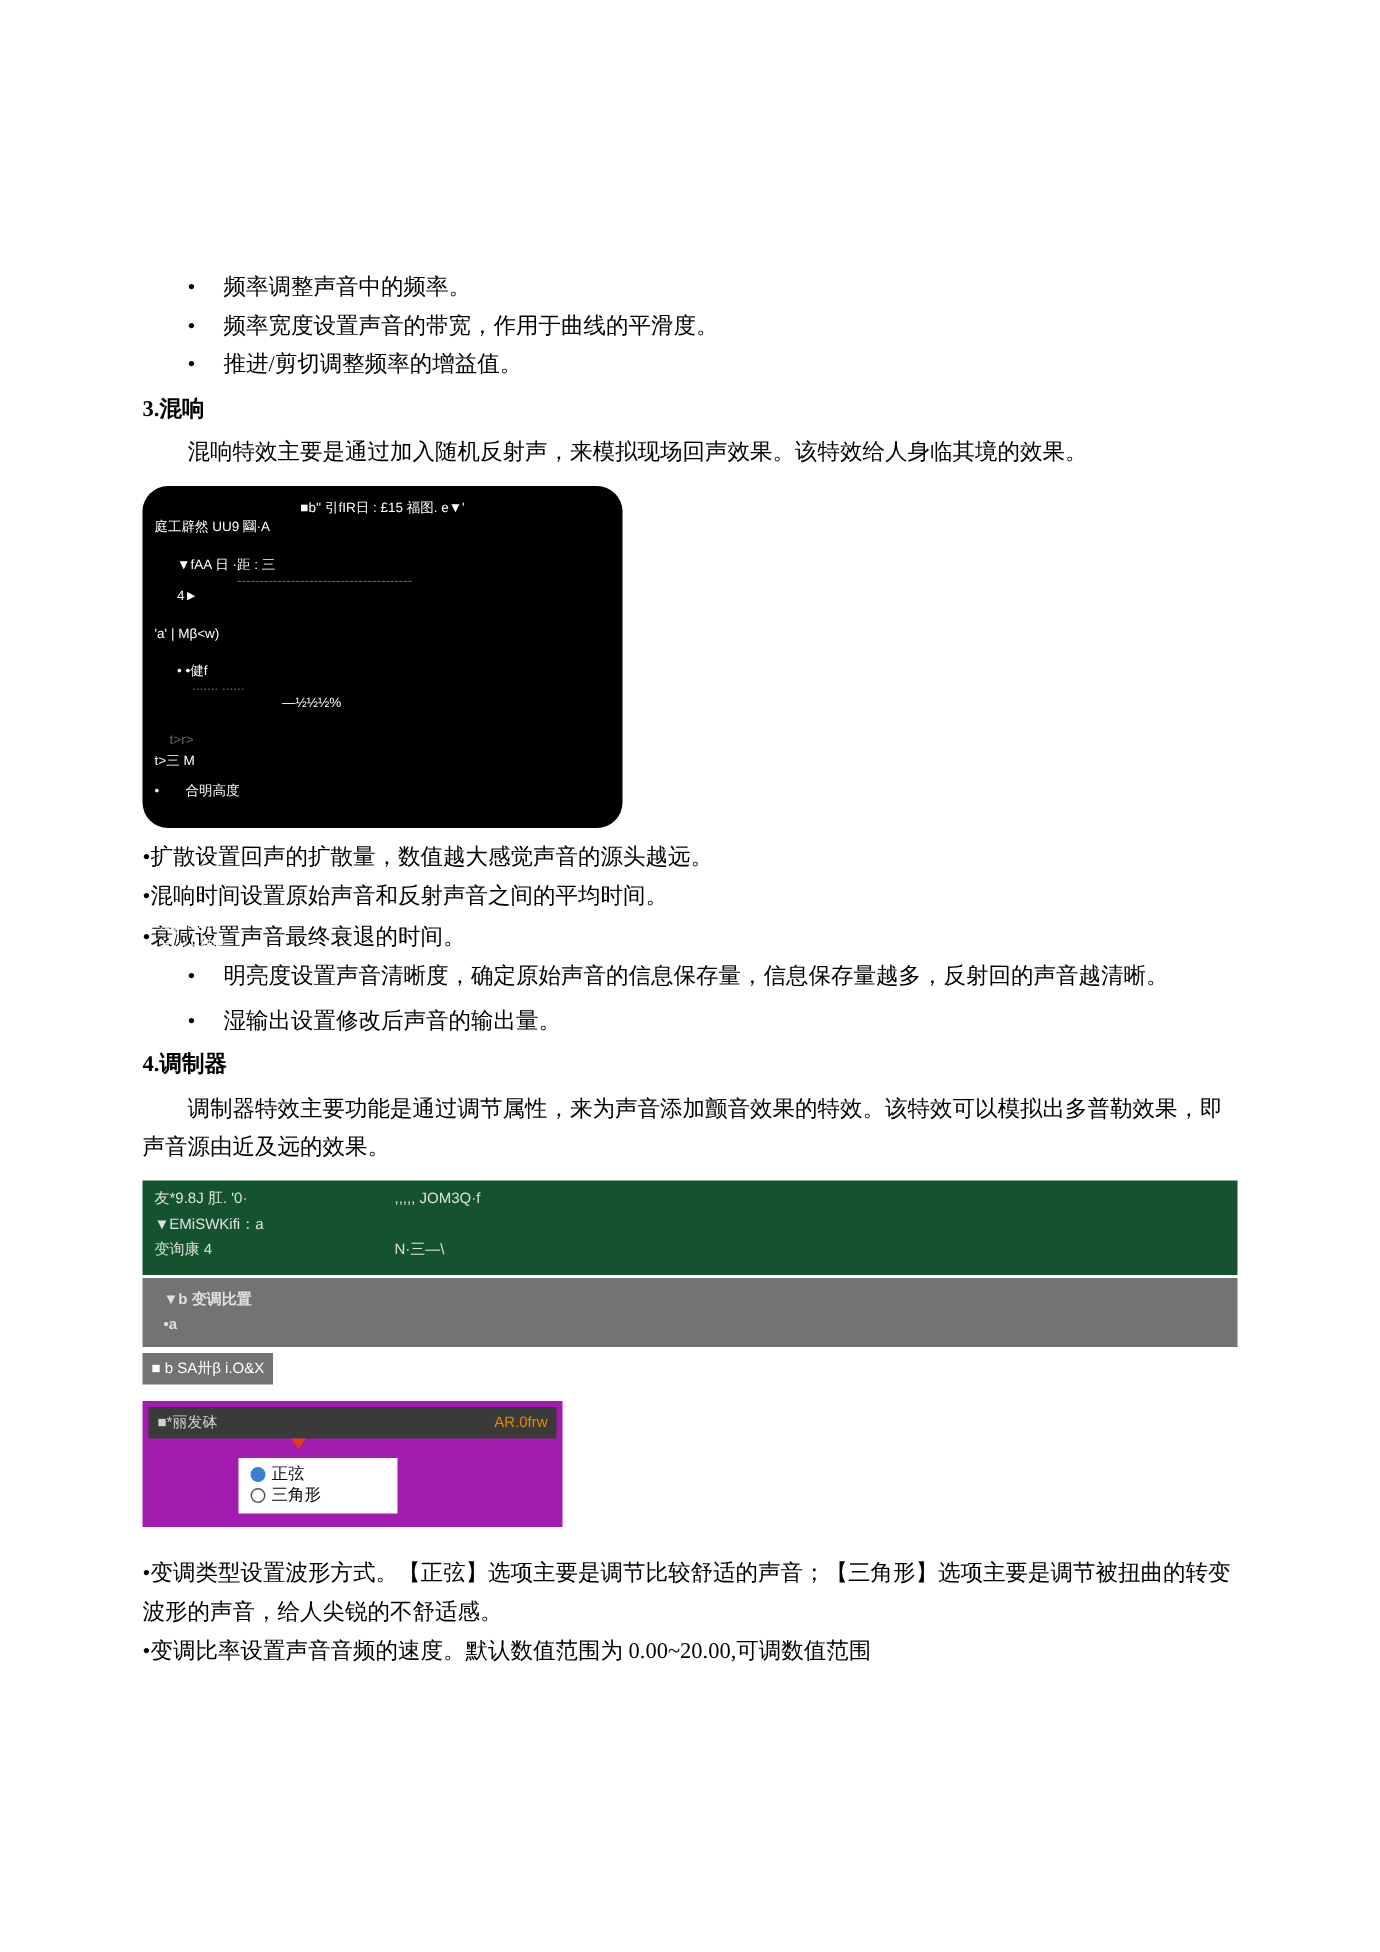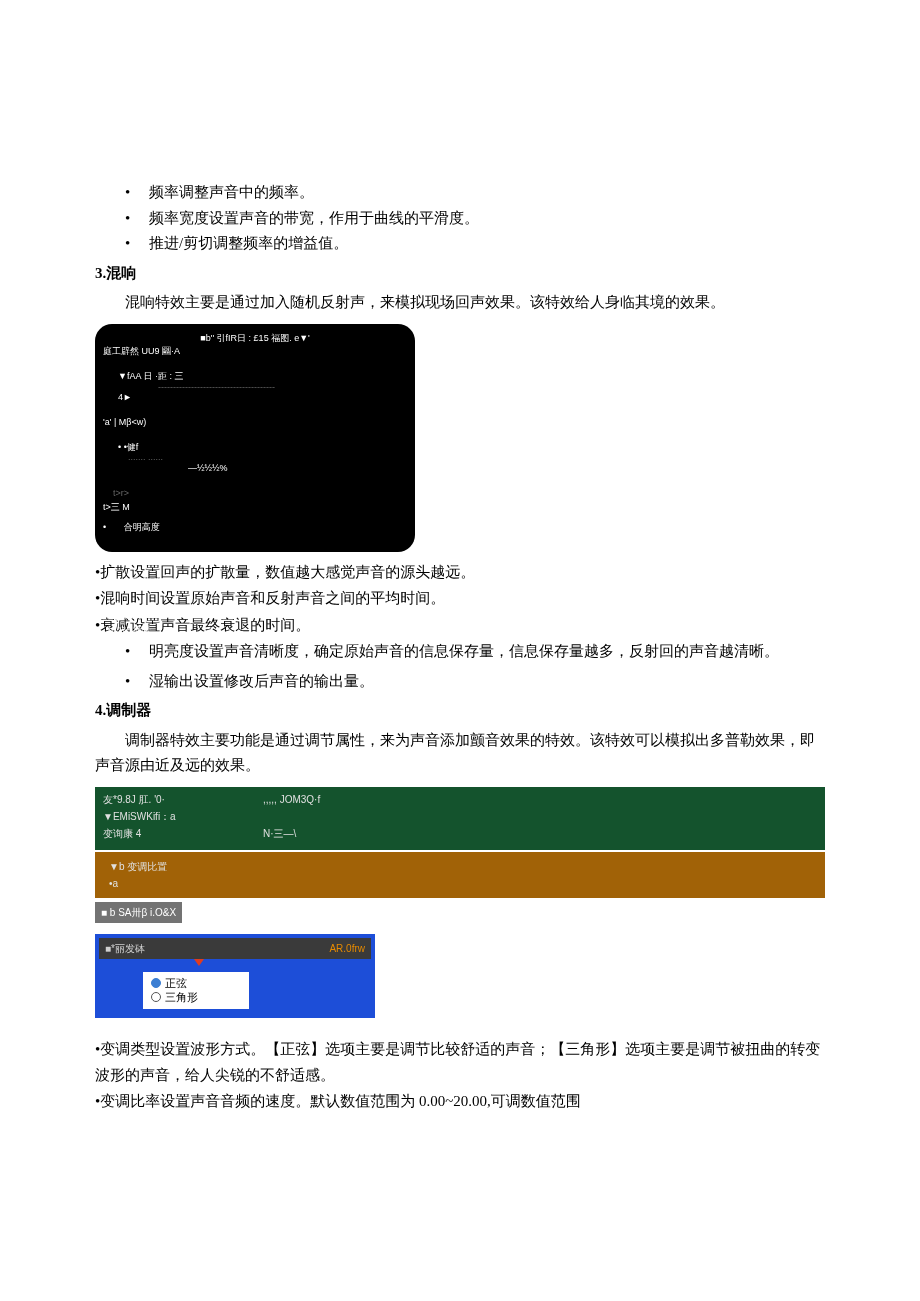--- a/index.html
+++ b/index.html
@@ -77,42 +77,43 @@
     font-size: 10px;
     width: 100%;
     box-sizing: border-box;
     padding: 4px 8px 8px 8px;
     margin-top: 6px;
   }
   .mod-top .row { display: flex; }
   .mod-top .col1 { width: 160px; }
   .mod-top .col2 { flex: 1; }
   .mod-sub {
-    background: #a16207;
+    background: #737373;
     color: #e0e0e0;
     font-family: Arial, "Heiti SC", sans-serif;
     font-size: 10px;
     padding: 6px 8px 6px 14px;
     margin-top: 2px;
     width: 100%;
     box-sizing: border-box;
+    font-weight: bold;
   }
   .mod-btn {
     display: inline-block;
     background: #737373;
     color: #fff;
     font-family: Arial, sans-serif;
     font-size: 10px;
     padding: 2px 6px;
     margin-top: 4px;
   }
   .mod-body {
     width: 280px;
     height: 84px;
-    background: #1d4ed8;
+    background: #a21caf;
     margin-top: 10px;
     padding: 4px 4px;
     box-sizing: border-box;
     color: #d0d0d0;
     font-size: 10px;
     font-family: Arial, "Heiti SC", sans-serif;
   }
   .mod-body-header {
     background: #3a3a3a;
     padding: 2px 6px;
@@ -121,21 +122,21 @@
   }
   .orange { color: #e68a00; }
   .white-box {
     background: #fff;
     color: #000;
     margin-top: 6px;
     padding: 4px 8px;
     font-size: 11px;
     line-height: 1.3;
     width: 90px;
-    margin-left: 44px;
+    margin-left: 60px;
   }
   .white-box .opt { display: flex; align-items: center; }
   .radio-dot {
     width: 8px; height: 8px; border-radius: 50%;
     border: 1px solid #555; background: #fff;
     display: inline-block; margin-right: 4px;
   }
   .radio-dot.sel { background: #3b7ed3; border-color: #3b7ed3; }
   .marker {
     width: 0; height: 0;

